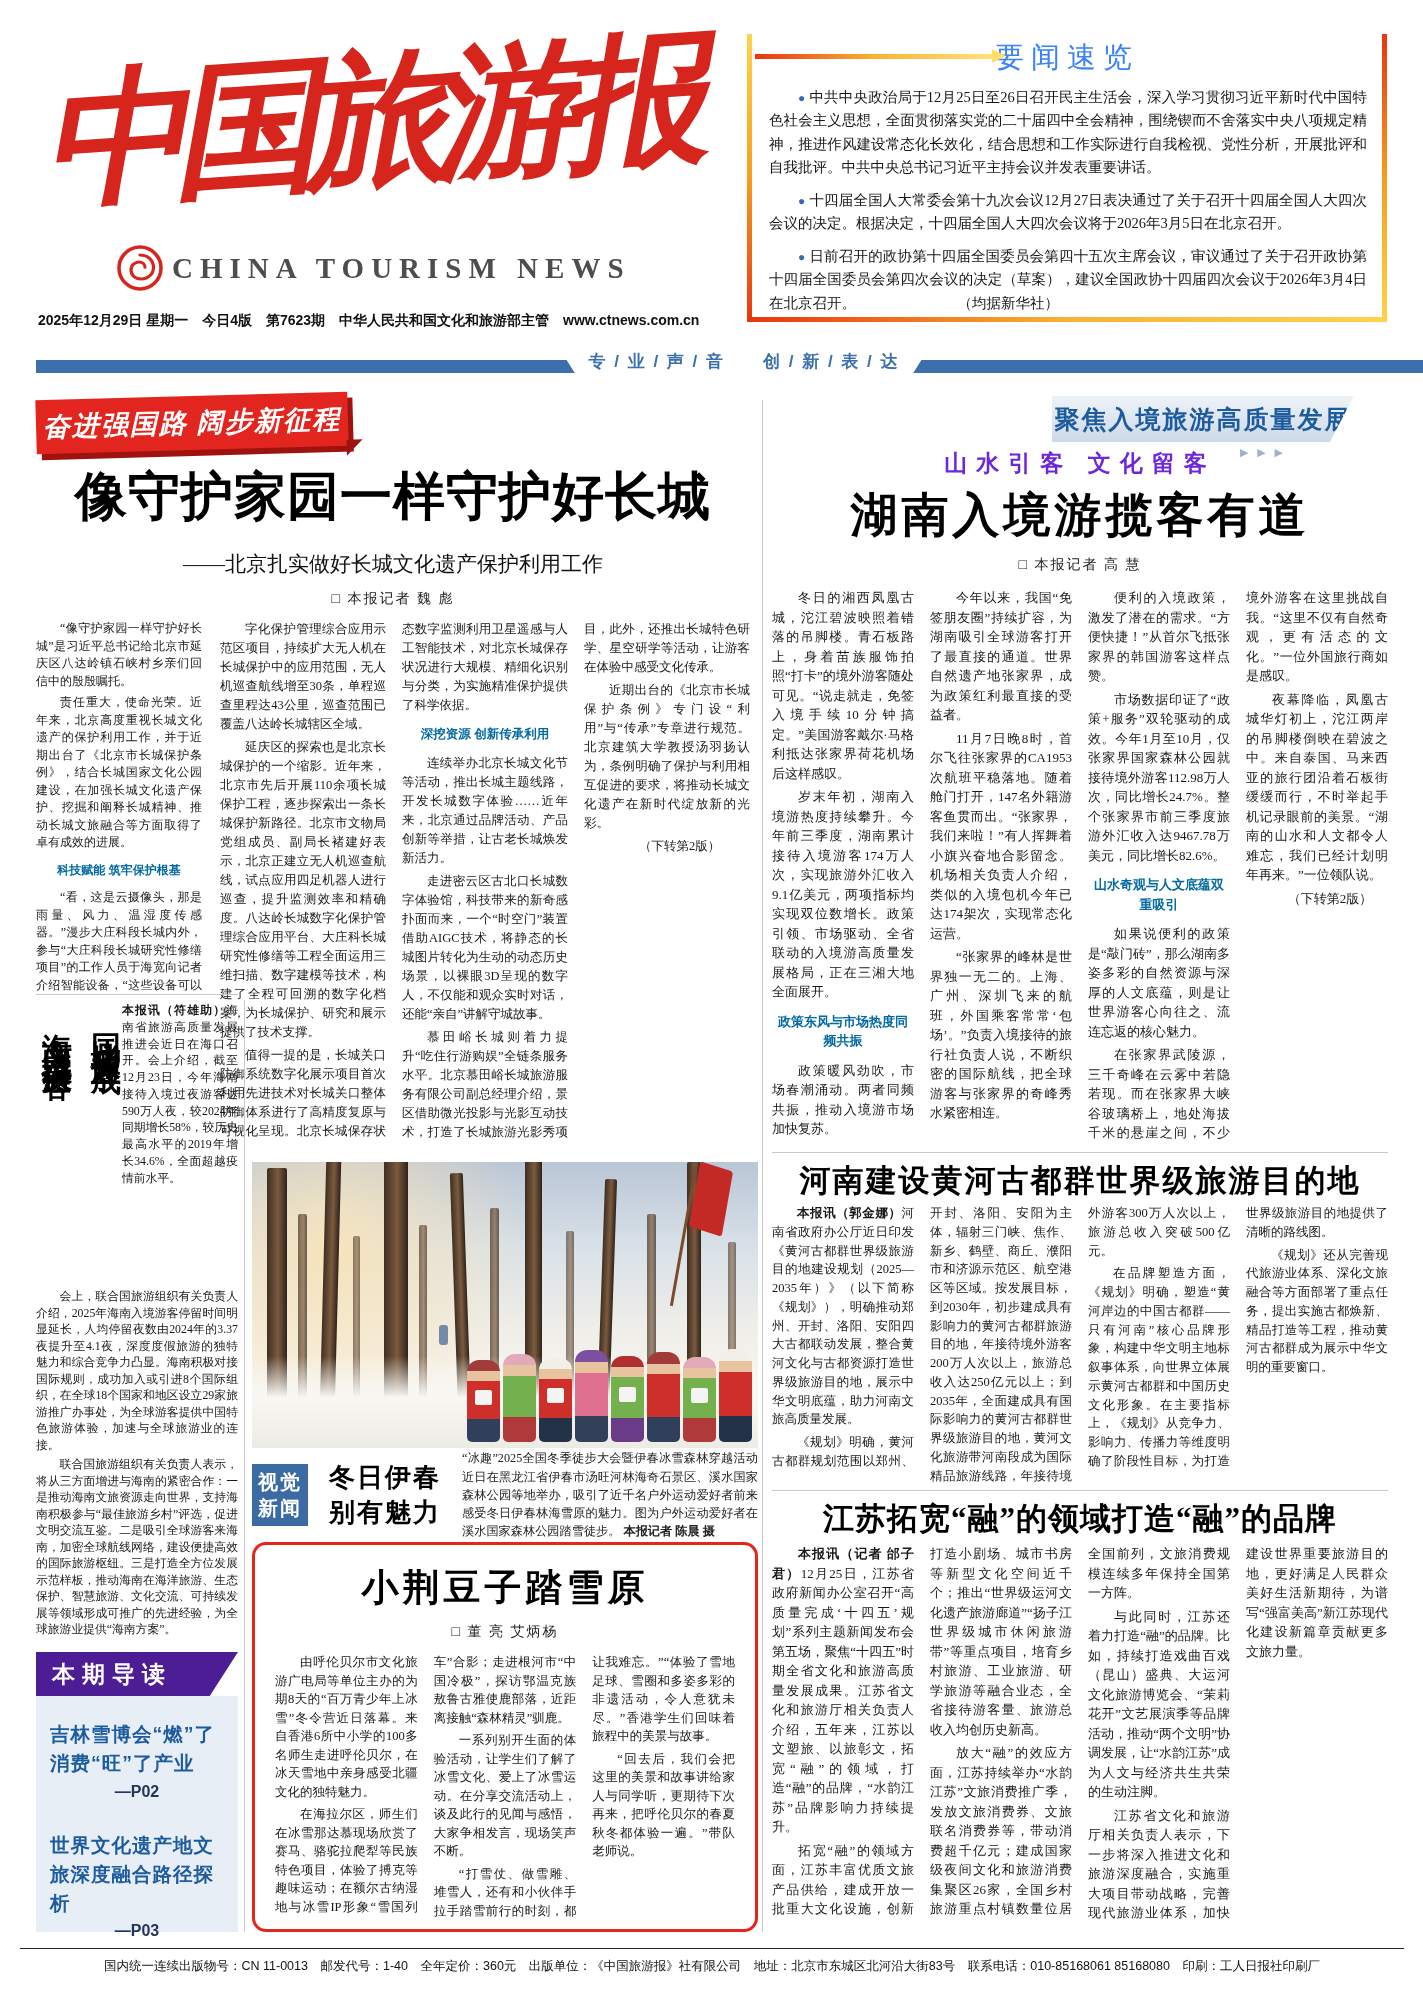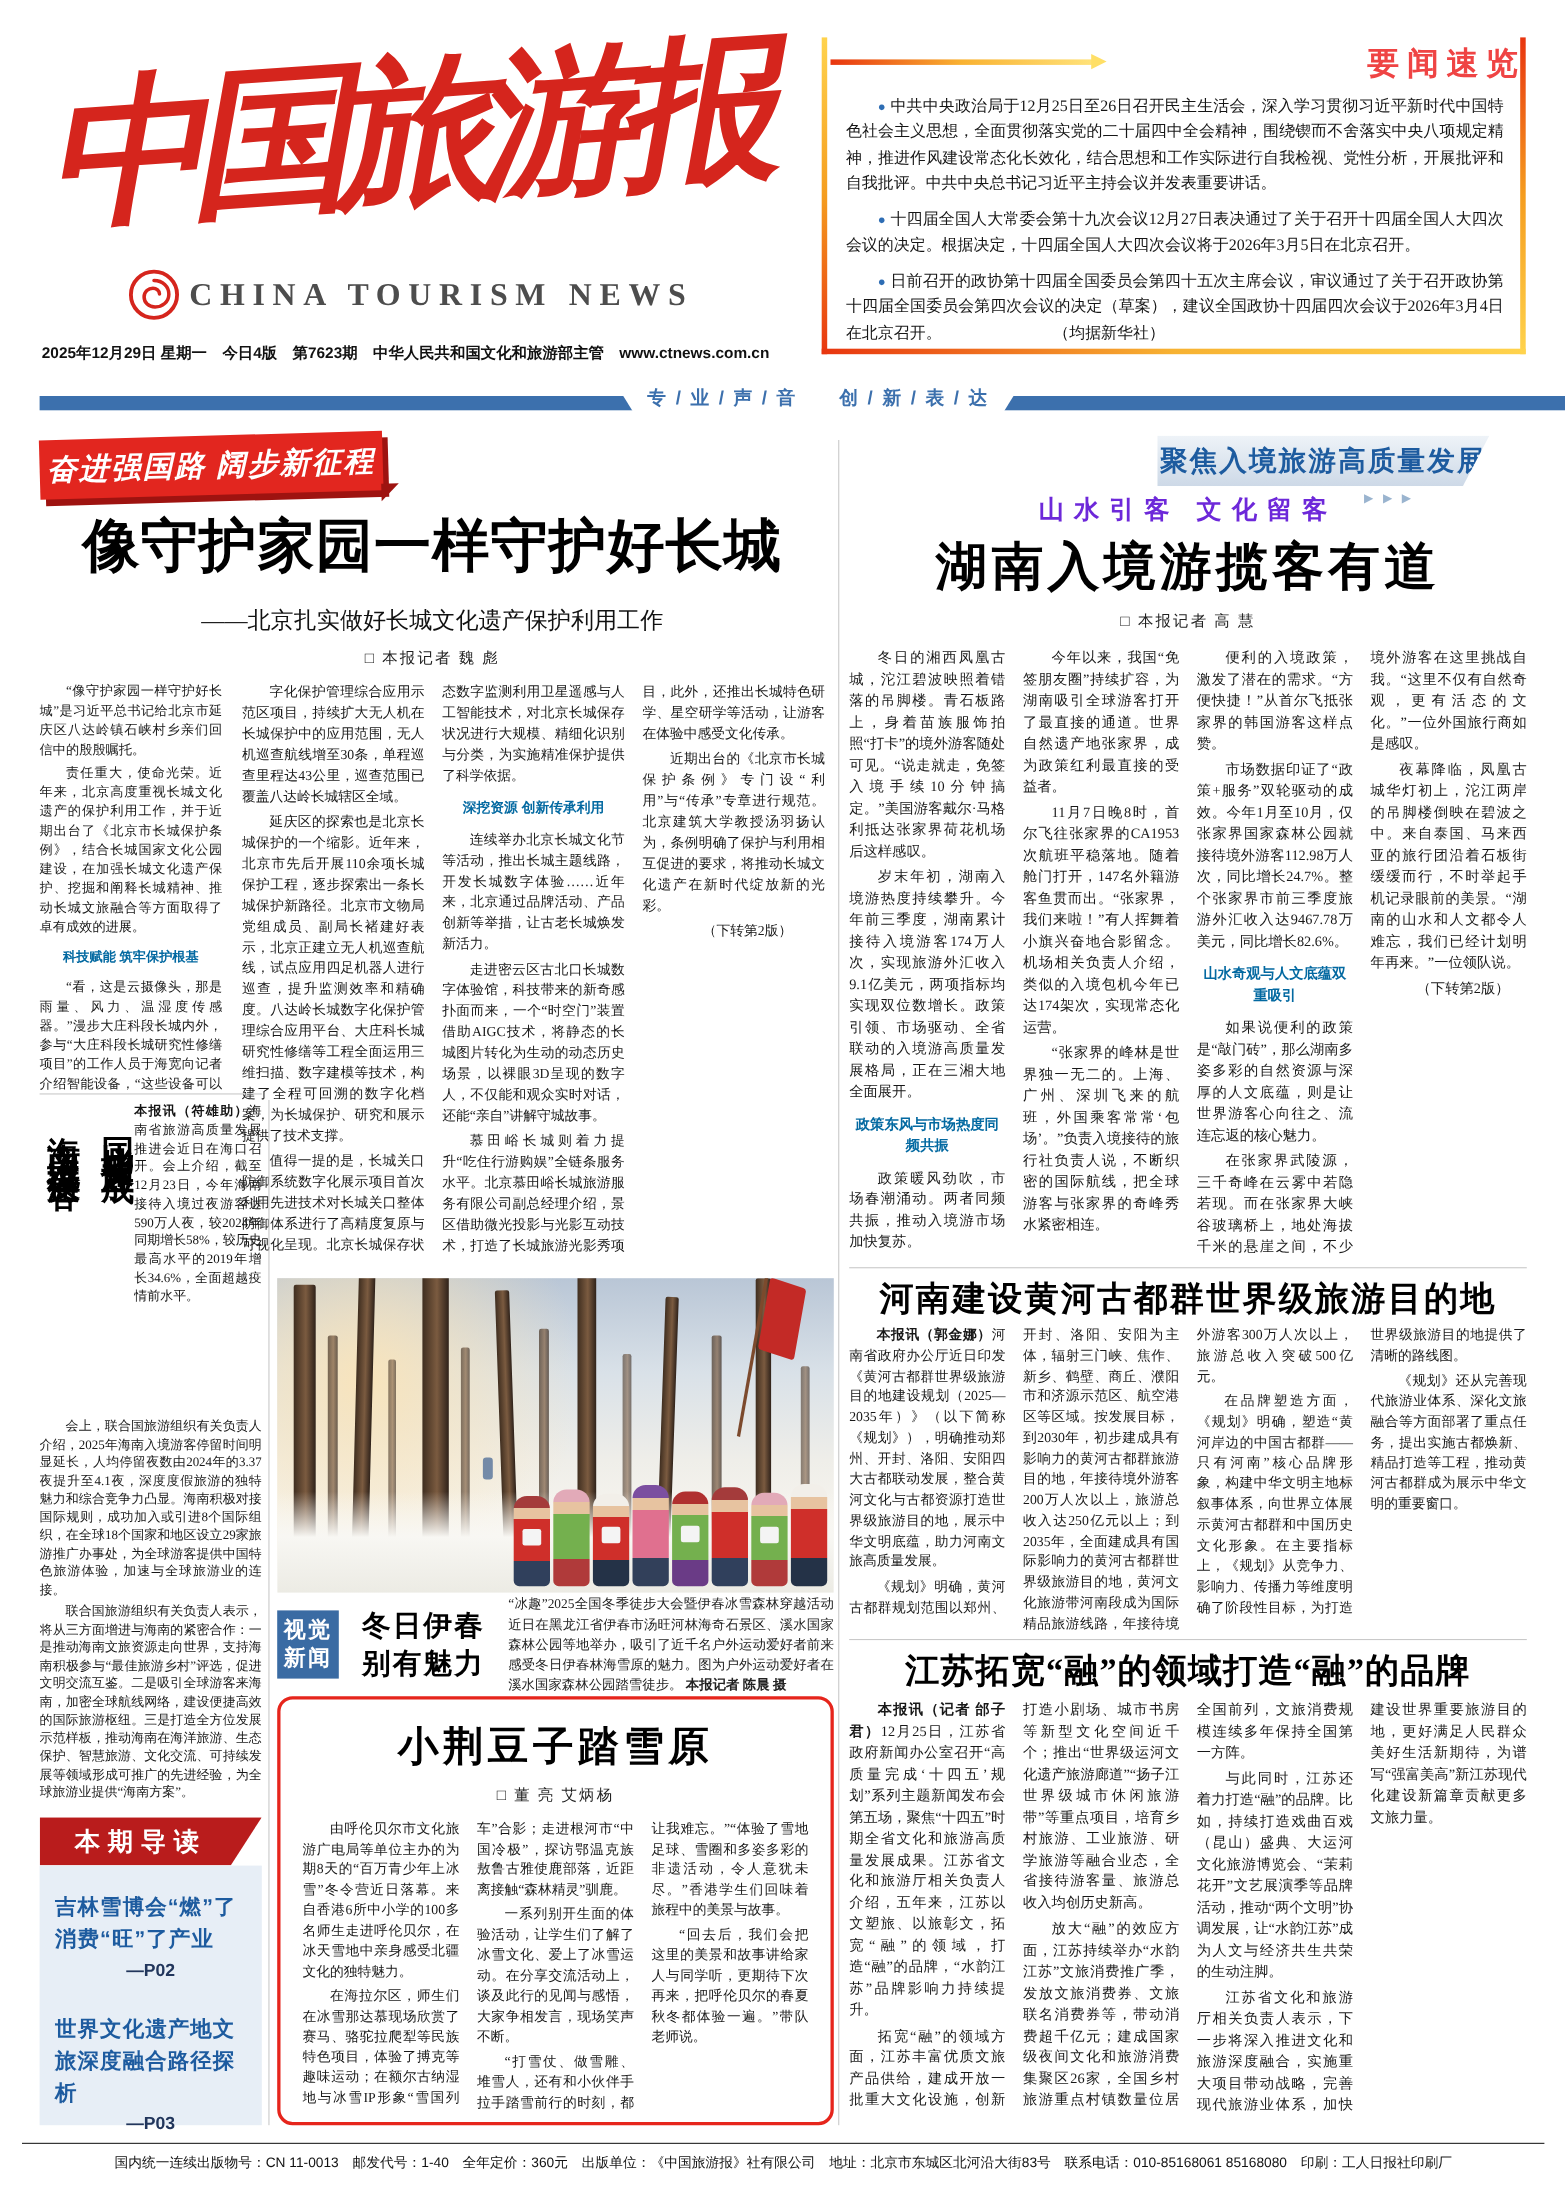--- a/index.html
+++ b/index.html
@@ -22,22 +22,22 @@
   
   .nf{left:747px;top:34px;width:640px;height:288px;background:#fff}
   .nf .edge{position:absolute}
   .nf .edge.l{left:0;top:0;bottom:0;width:5px;background:linear-gradient(180deg,#ffd34d,#f59d1f,#e8350f)}
   .nf .edge.r{right:0;top:0;bottom:0;width:5px;background:linear-gradient(180deg,#e8350f,#f59d1f,#ffd34d)}
   .nf .edge.b{left:0;right:0;bottom:0;height:5px;background:linear-gradient(90deg,#e8350f,#f7b232,#ffd34d)}
   .nf-line{position:absolute;left:8px;top:20px;width:238px;height:5px;
     background:linear-gradient(90deg,#e8350f,#f9b232,#ffe27a)}
   .nf-line::after{content:"";position:absolute;right:-13px;top:-5px;border-left:14px solid #ffdf66;
     border-top:7px solid transparent;border-bottom:7px solid transparent}
-  .nf-title{margin-top:4px;text-align:right;font-family:"Liberation Sans","DejaVu Sans",sans-serif;
-    font-weight:bold;font-size:29px;letter-spacing:7px;color:#ef4444}
+  .nf-title{margin-top:4px;text-align:center;font-family:"Liberation Sans","DejaVu Sans",sans-serif;
+    font-weight:normal;font-size:29px;letter-spacing:7px;color:#3b82f6}
   .nf-body{padding:8px 20px 6px 22px}
   .nf-item{font-size:14.5px;line-height:1.62;text-align:justify;text-indent:2em;margin-bottom:9px;color:#161616}
   .nf-bullet{color:#2e6db4;margin-right:4px;font-size:12px}
 
   
   .bar{left:36px;top:360px;width:1416px;height:13px;background:#3c70ad}
   .bar-label{position:absolute;left:50%;top:-13px;transform:translateX(-50%);background:#fff;
     padding:3px 30px 6px;clip-path:polygon(0 0,100% 0,calc(100% - 20px) 100%,20px 100%);
     color:#3c70ad;font-family:"Liberation Sans","DejaVu Sans",sans-serif;font-weight:bold;
     font-size:17px;letter-spacing:2px;white-space:nowrap}
@@ -109,24 +109,24 @@
   .vn-cap b{white-space:nowrap}
 
   
   .redbox{left:252px;top:1542px;width:506px;height:390px;border:3.5px solid #e6251c;border-radius:14px;
     padding:10px 20px 12px}
   .redbox .headline{font-size:37px;letter-spacing:4px;margin-top:8px}
   .redbox .byline{margin:10px 0 12px}
   .redbox .body{height:268px;font-size:12.5px;line-height:1.48}
 
   
-  .guide-head{left:36px;top:1652px;width:202px;height:44px;background:#b91c1c;
+  .guide-head{left:36px;top:1652px;width:202px;height:44px;background:#4c1d95;
     clip-path:polygon(0 0,100% 0,86% 100%,0 100%);color:#fff;
     font-family:"Liberation Sans","DejaVu Sans",sans-serif;font-weight:bold;font-size:23px;
-    letter-spacing:7px;line-height:44px;padding-left:32px}
+    letter-spacing:7px;line-height:44px;padding-left:16px}
   .guide-body{left:36px;top:1696px;width:202px;height:236px;background:#e7eef6;padding:24px 14px 10px}
   .guide-item{margin-bottom:30px}
   .gi-title{color:#1d5b9f;font-family:"Liberation Sans","DejaVu Sans",sans-serif;font-weight:bold;
     font-size:19.5px;line-height:1.5;letter-spacing:1px}
   .gi-page{text-align:center;font-weight:bold;font-size:16px;color:#22365c;margin-top:4px;
     font-family:"Liberation Sans","DejaVu Sans",sans-serif}
 
   
   .footer{left:20px;top:1948px;width:1384px;border-top:1.5px solid #222;padding-top:9px;
     text-align:center;font-size:12.5px;color:#111;font-family:"Liberation Sans","DejaVu Sans",sans-serif}

